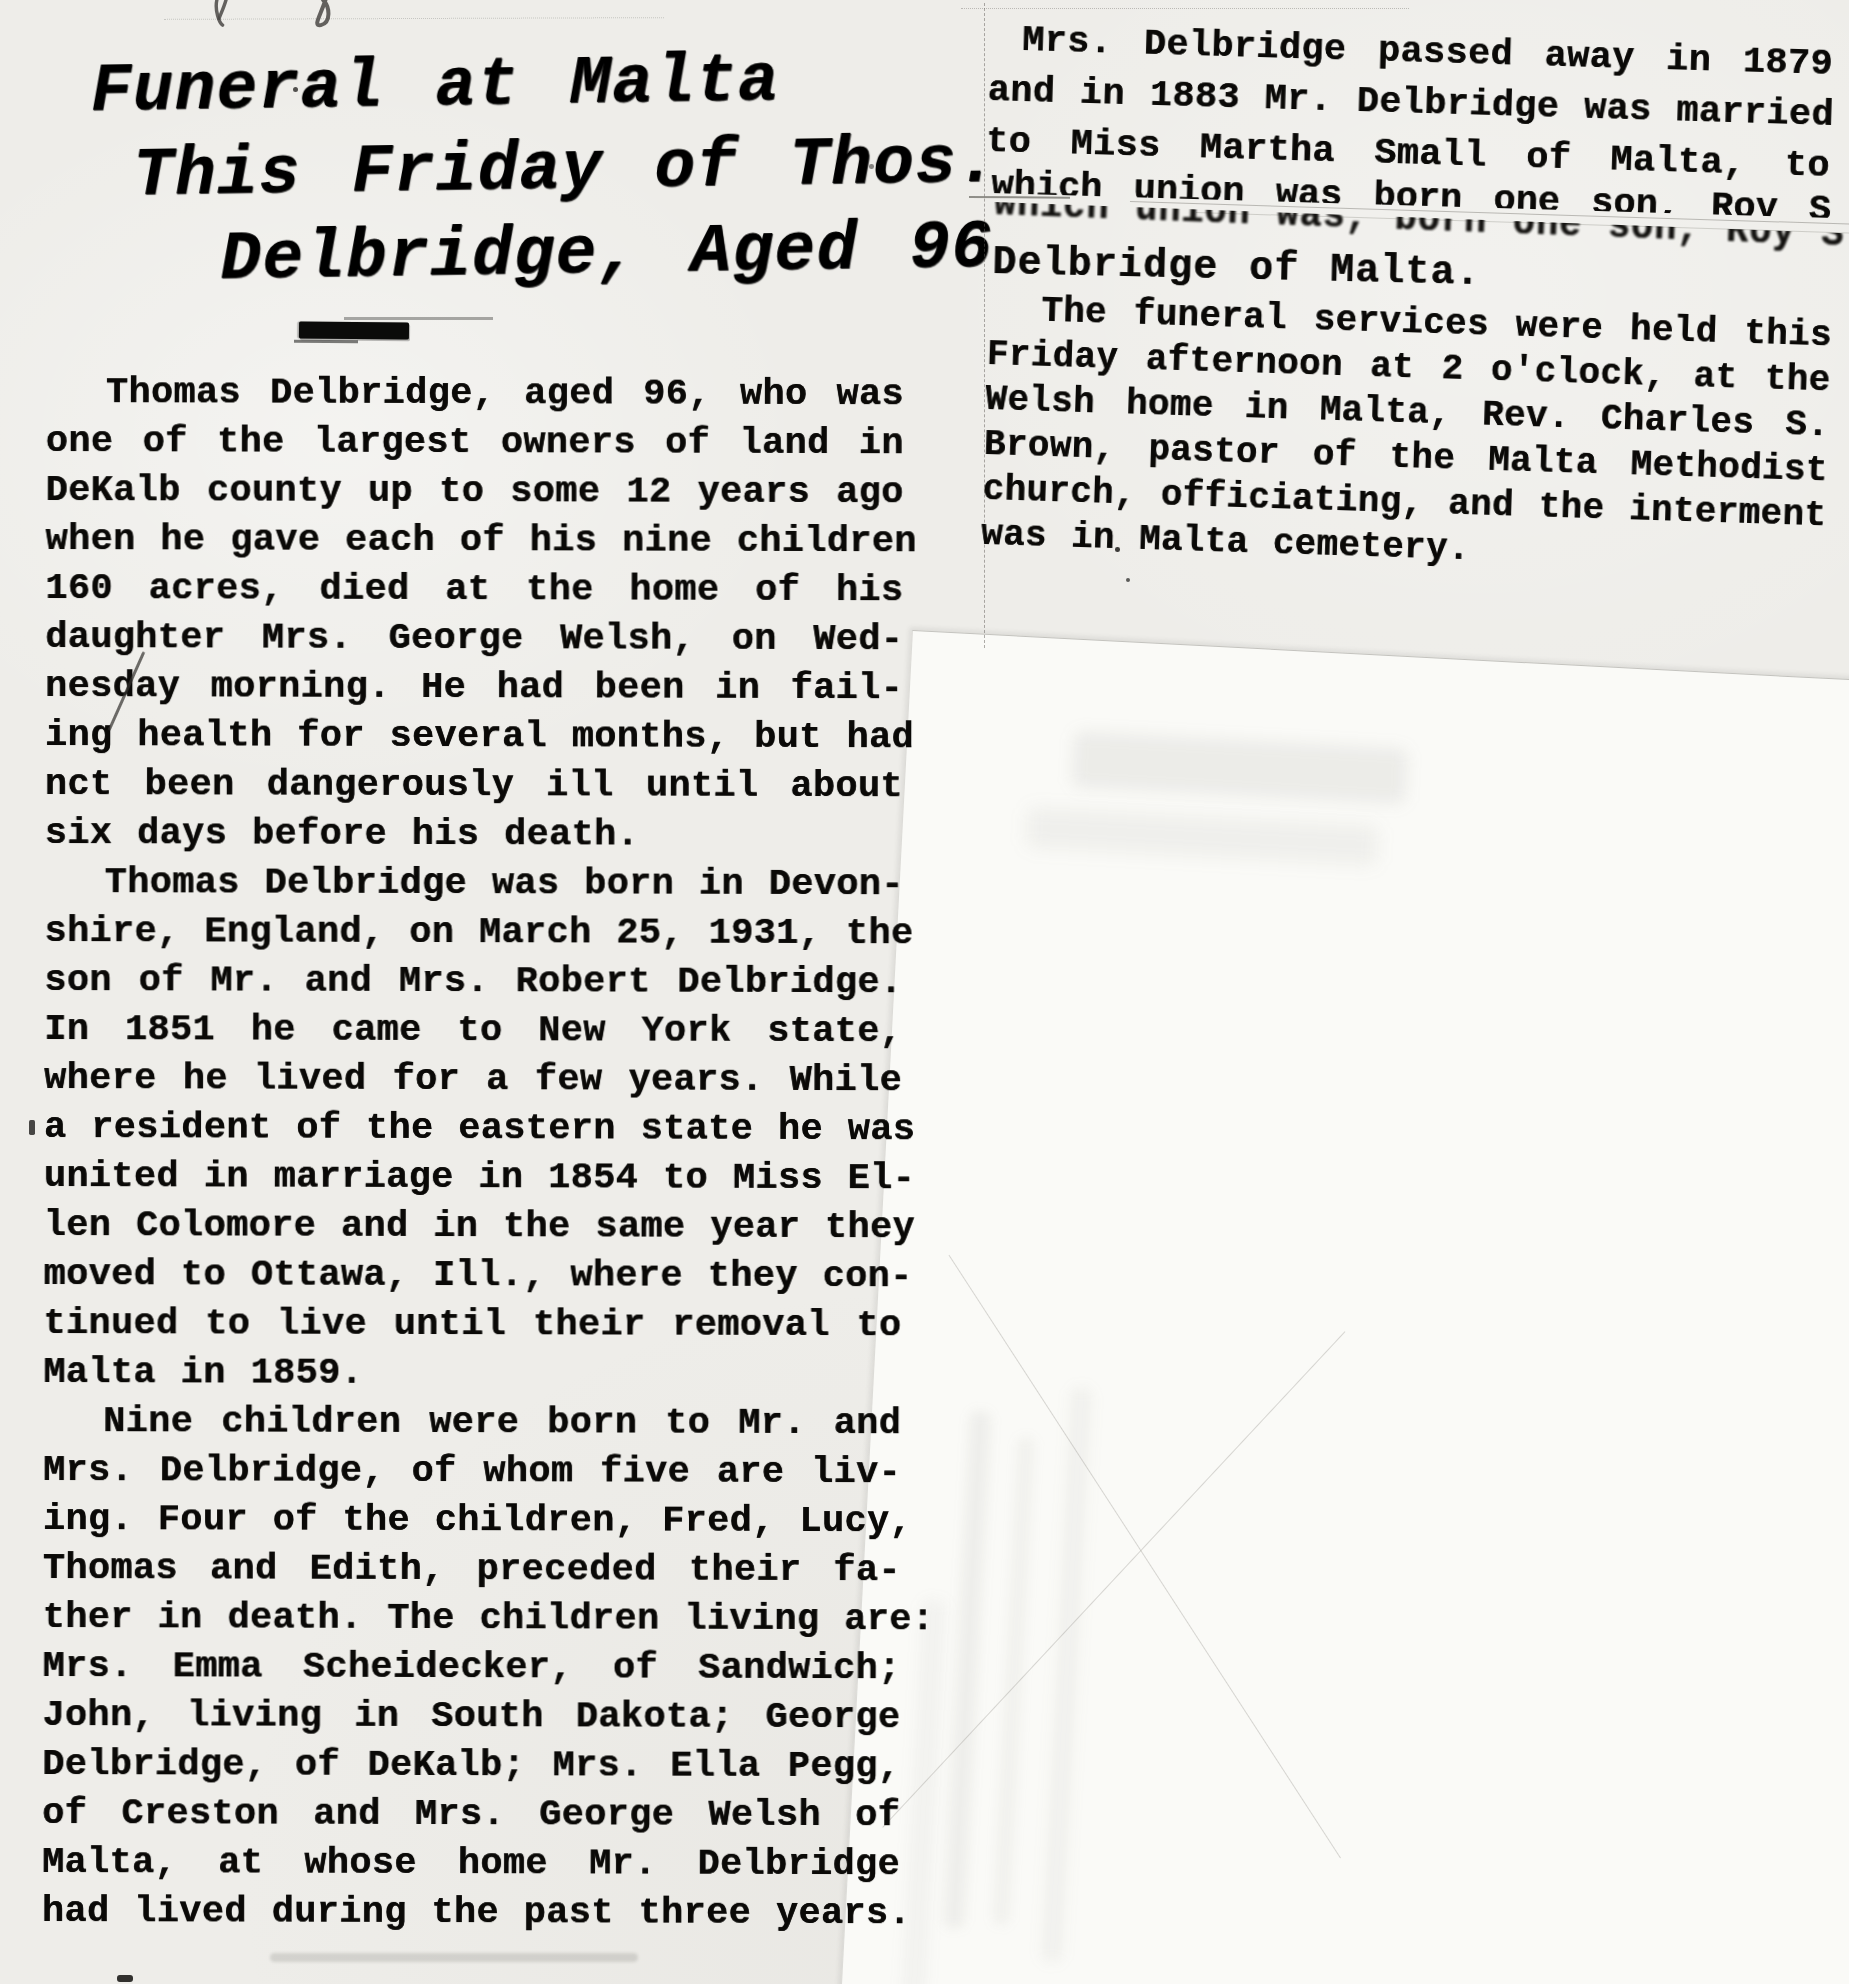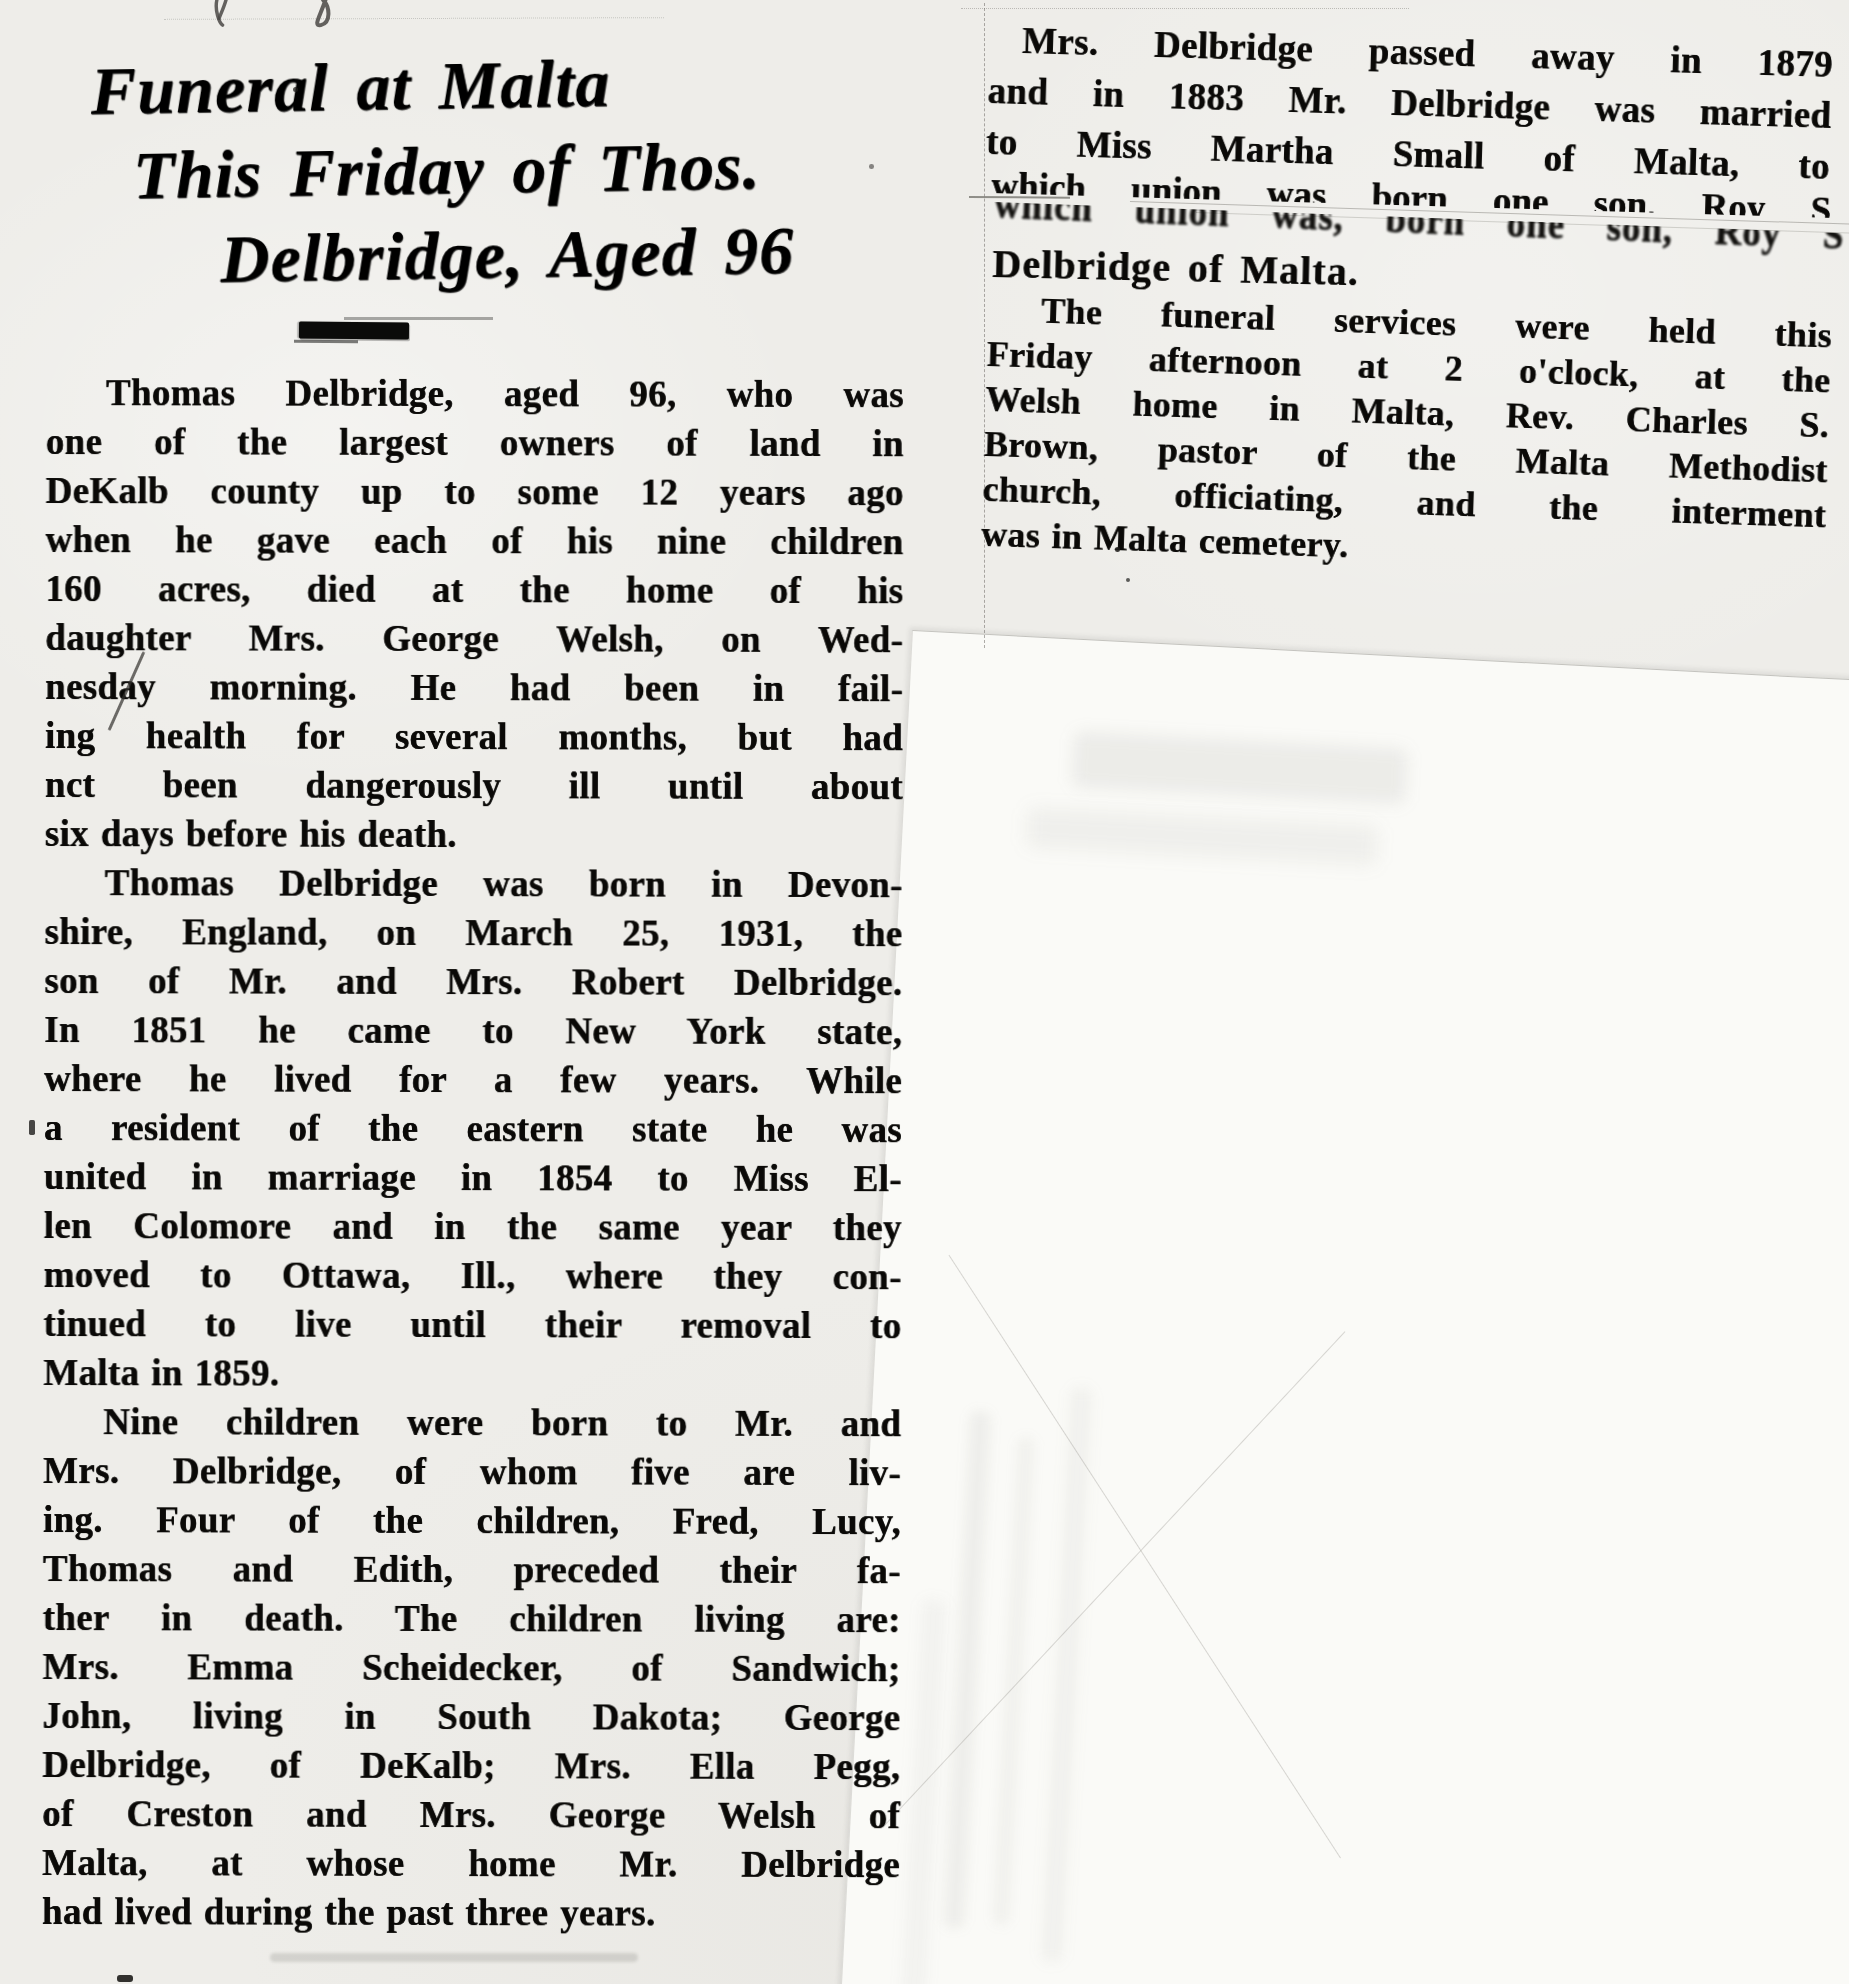--- a/index.html
+++ b/index.html
@@ -5,21 +5,21 @@
   html,body{margin:0;padding:0;background:#e4e2de;}
   .page{
     position:relative;
     width:1849px;height:1985px;
     overflow:hidden;
     background:#eeede9;
     background-image:
       radial-gradient(690px 517px at 18% 22%, rgba(255,255,255,0.35), rgba(255,255,255,0) 70%),
       radial-gradient(805px 632px at 80% 15%, rgba(255,255,255,0.25), rgba(255,255,255,0) 70%),
       radial-gradient(920px 805px at 50% 95%, rgba(190,186,178,0.10), rgba(255,255,255,0) 75%);
-    font-family:Liberation Serif, serif;
+    font-family:Liberation Mono, monospace;
     color:#171614;
   }
 
   
   .newsprint{
     font-weight:700;
     text-shadow:0.3px 0.3px 0.5px rgba(10,10,8,0.75), -0.2px 0.2px 0.3px rgba(10,10,8,0.4);
     filter:blur(0.2px) contrast(1.12);
   }
   .line{

